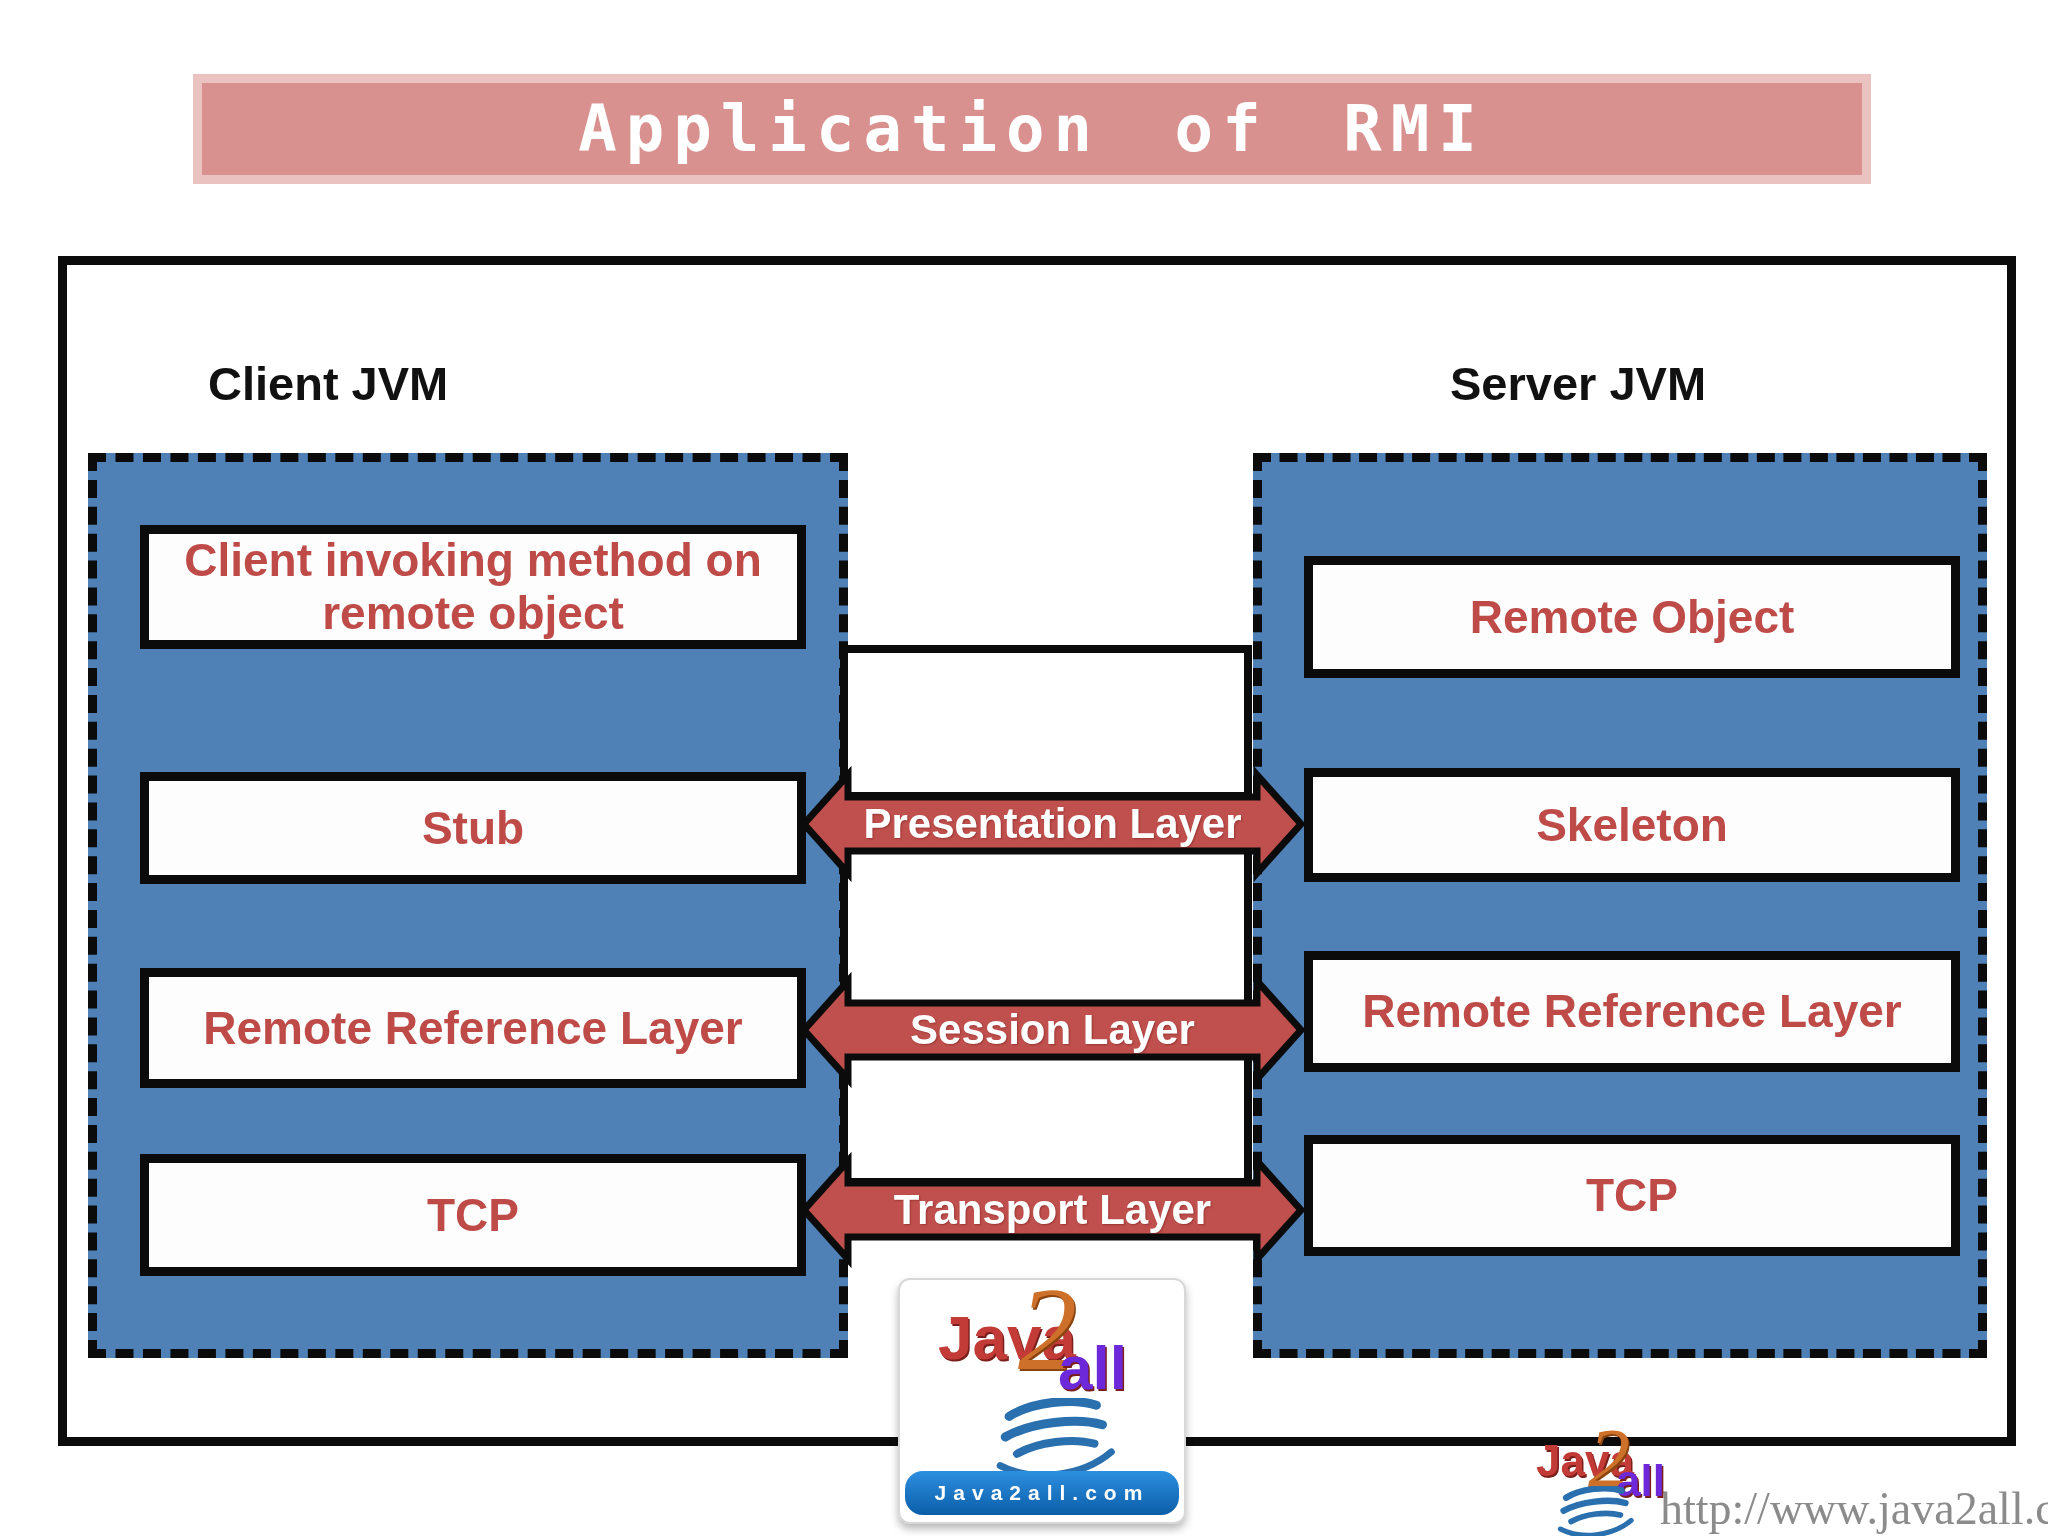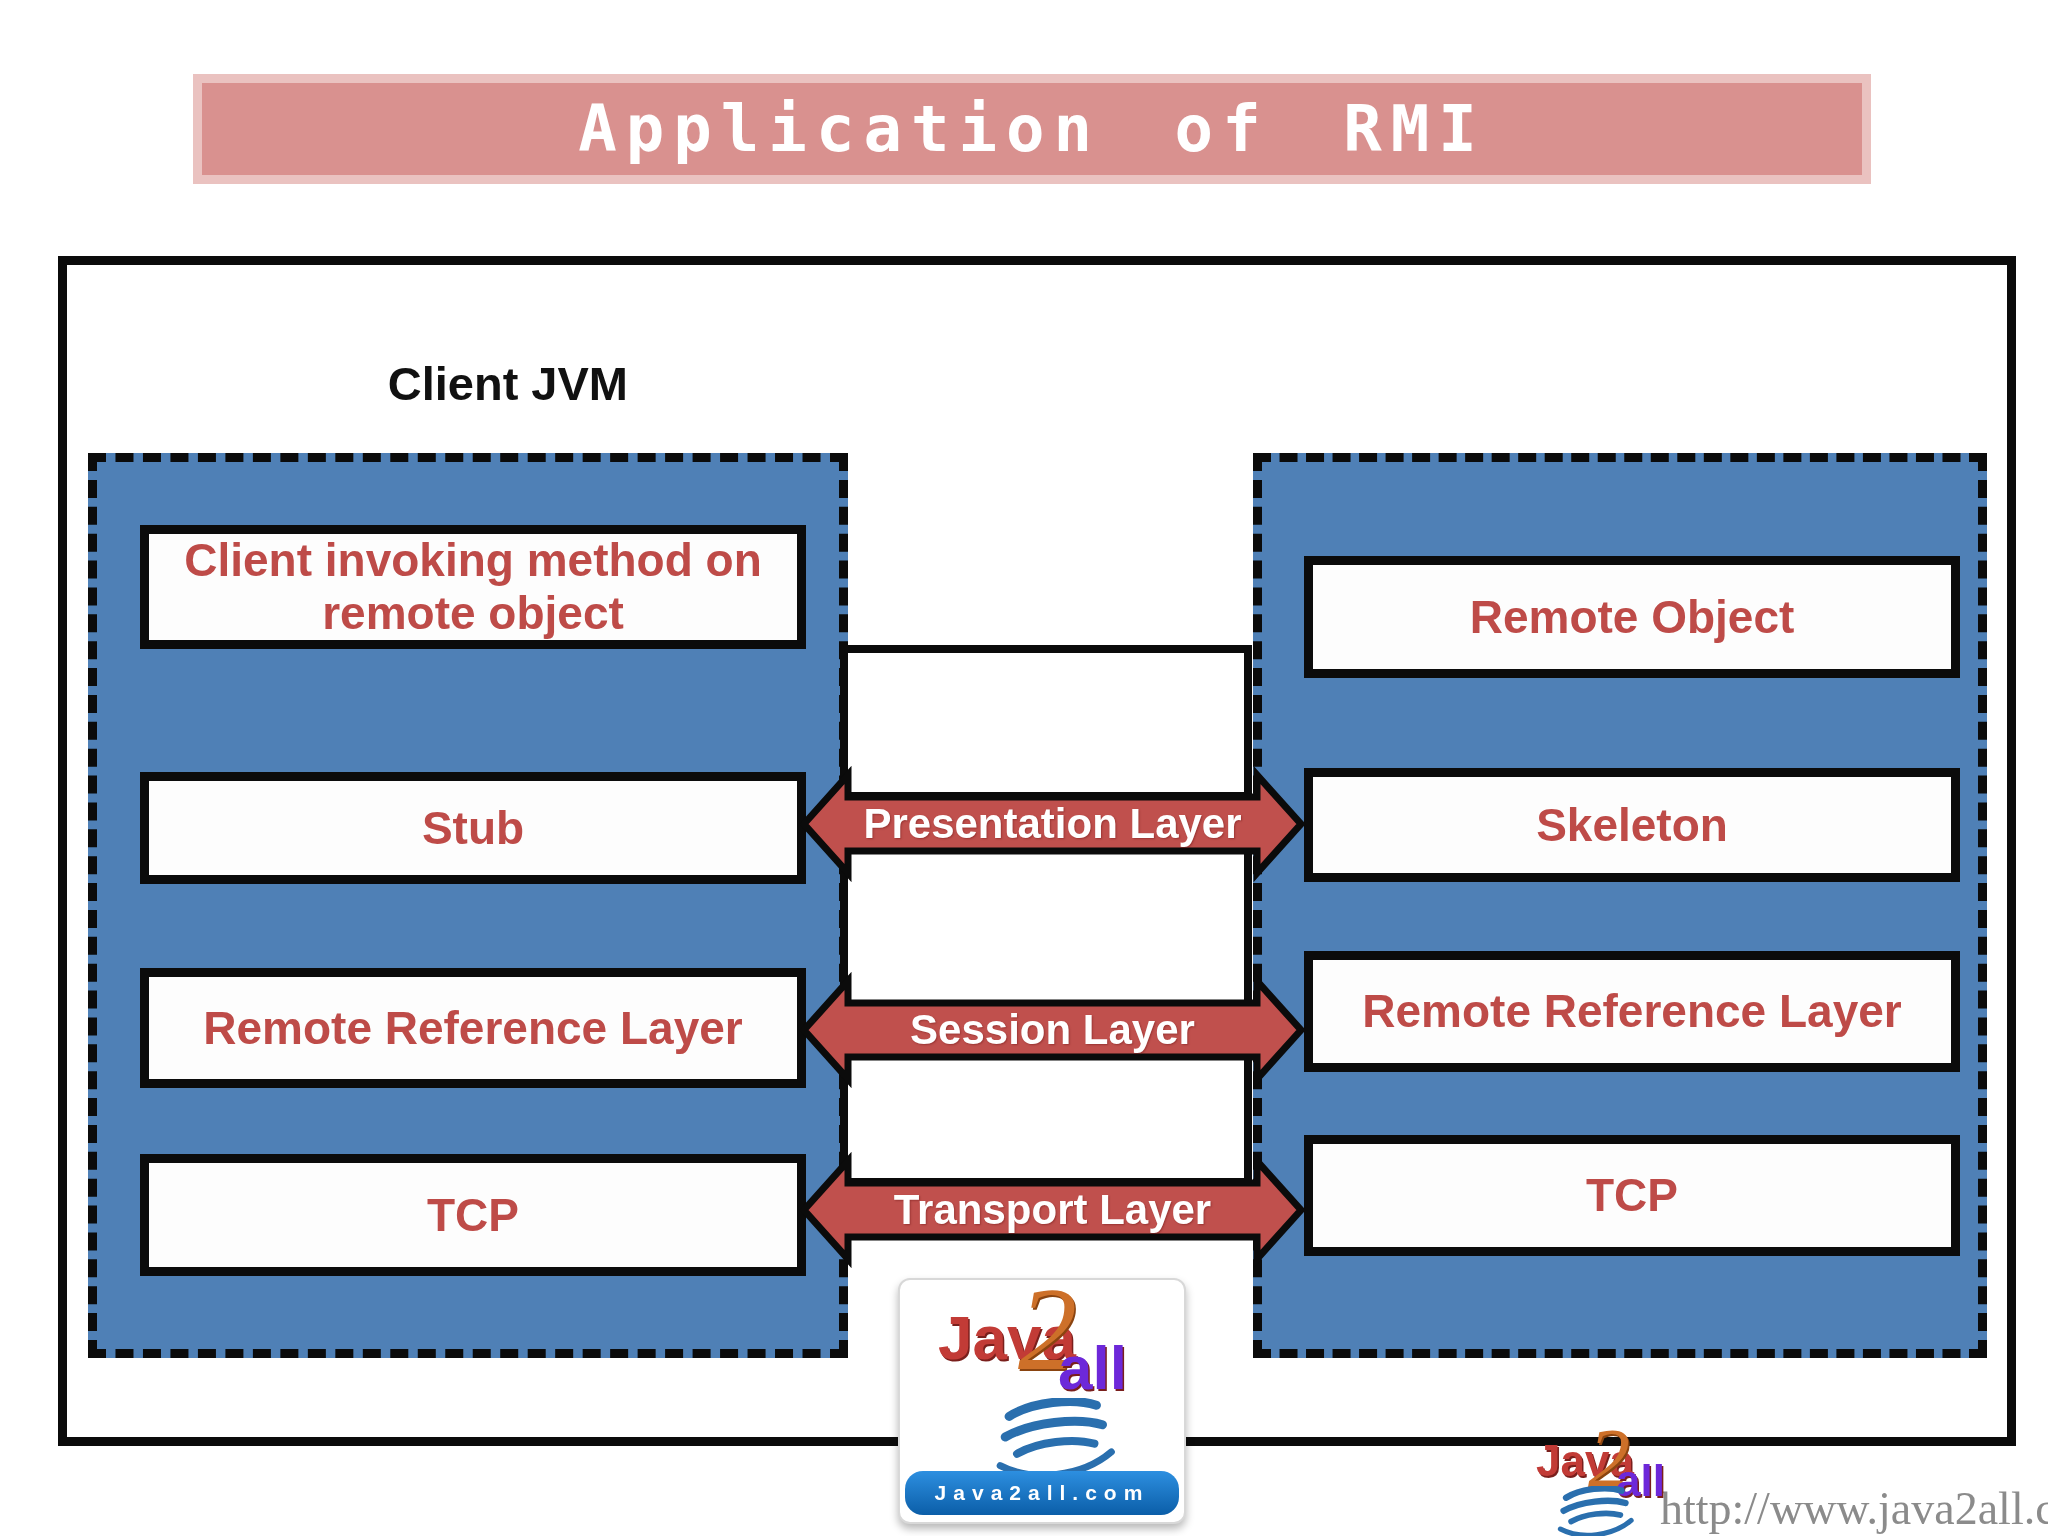--- a/index.html
+++ b/index.html
@@ -10,21 +10,21 @@
   
   .title-banner{position:absolute;left:193px;top:74px;width:1678px;height:110px;
     background:#d9918f;border:9px solid #eac2c0;display:flex;align-items:center;justify-content:center;}
   .title-banner span{font-family:"DejaVu Sans Mono", monospace;font-weight:bold;font-size:64px;
     color:#ffffff;letter-spacing:9px;word-spacing:26px;}
 
   
   .outer-box{position:absolute;left:58px;top:256px;width:1958px;height:1190px;
     background:#ffffff;border:9px solid #0b0b0b;}
 
-  .jvm-label{position:absolute;top:356px;width:420px;text-align:right;
+  .jvm-label{position:absolute;top:356px;width:420px;text-align:left;
     font-size:47px;font-weight:bold;color:#111;}
   .jvm-label.client{left:208px;}
   .jvm-label.server{left:1450px;}
 
   
   .panel{position:absolute;top:453px;height:905px;background:#4f80b6;border:9px dashed #0b0b0b;}
   .panel.client{left:88px;width:760px;}
   .panel.server{left:1253px;width:734px;}
 
   
@@ -85,20 +85,21 @@
 
 <div id="canvas">
 
   <div class="title-banner">
     <span>Application of RMI</span>
   </div>
 
   <div class="outer-box"></div>
 
   <div class="jvm-label client">Client JVM</div>
+  <div class="jvm-label server">Server JVM</div>
 
   <div class="panel client"></div>
   <div class="panel server"></div>
 
   <div class="layer-box lb-c0">Client invoking method on remote object</div>
   <div class="layer-box lb-c1">Stub</div>
   <div class="layer-box lb-c2">Remote Reference Layer</div>
   <div class="layer-box lb-c3">TCP</div>
 
   <div class="layer-box lb-s0">Remote Object</div>

